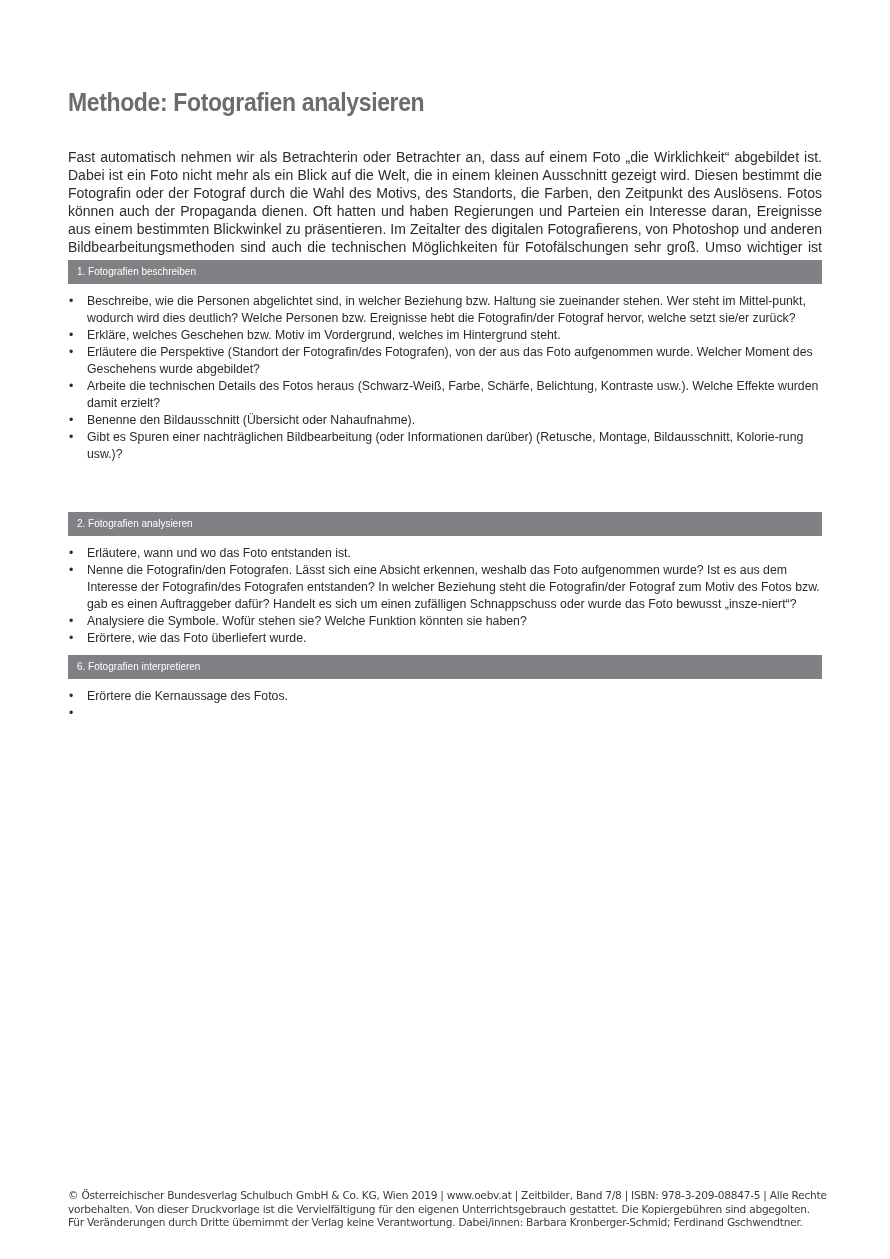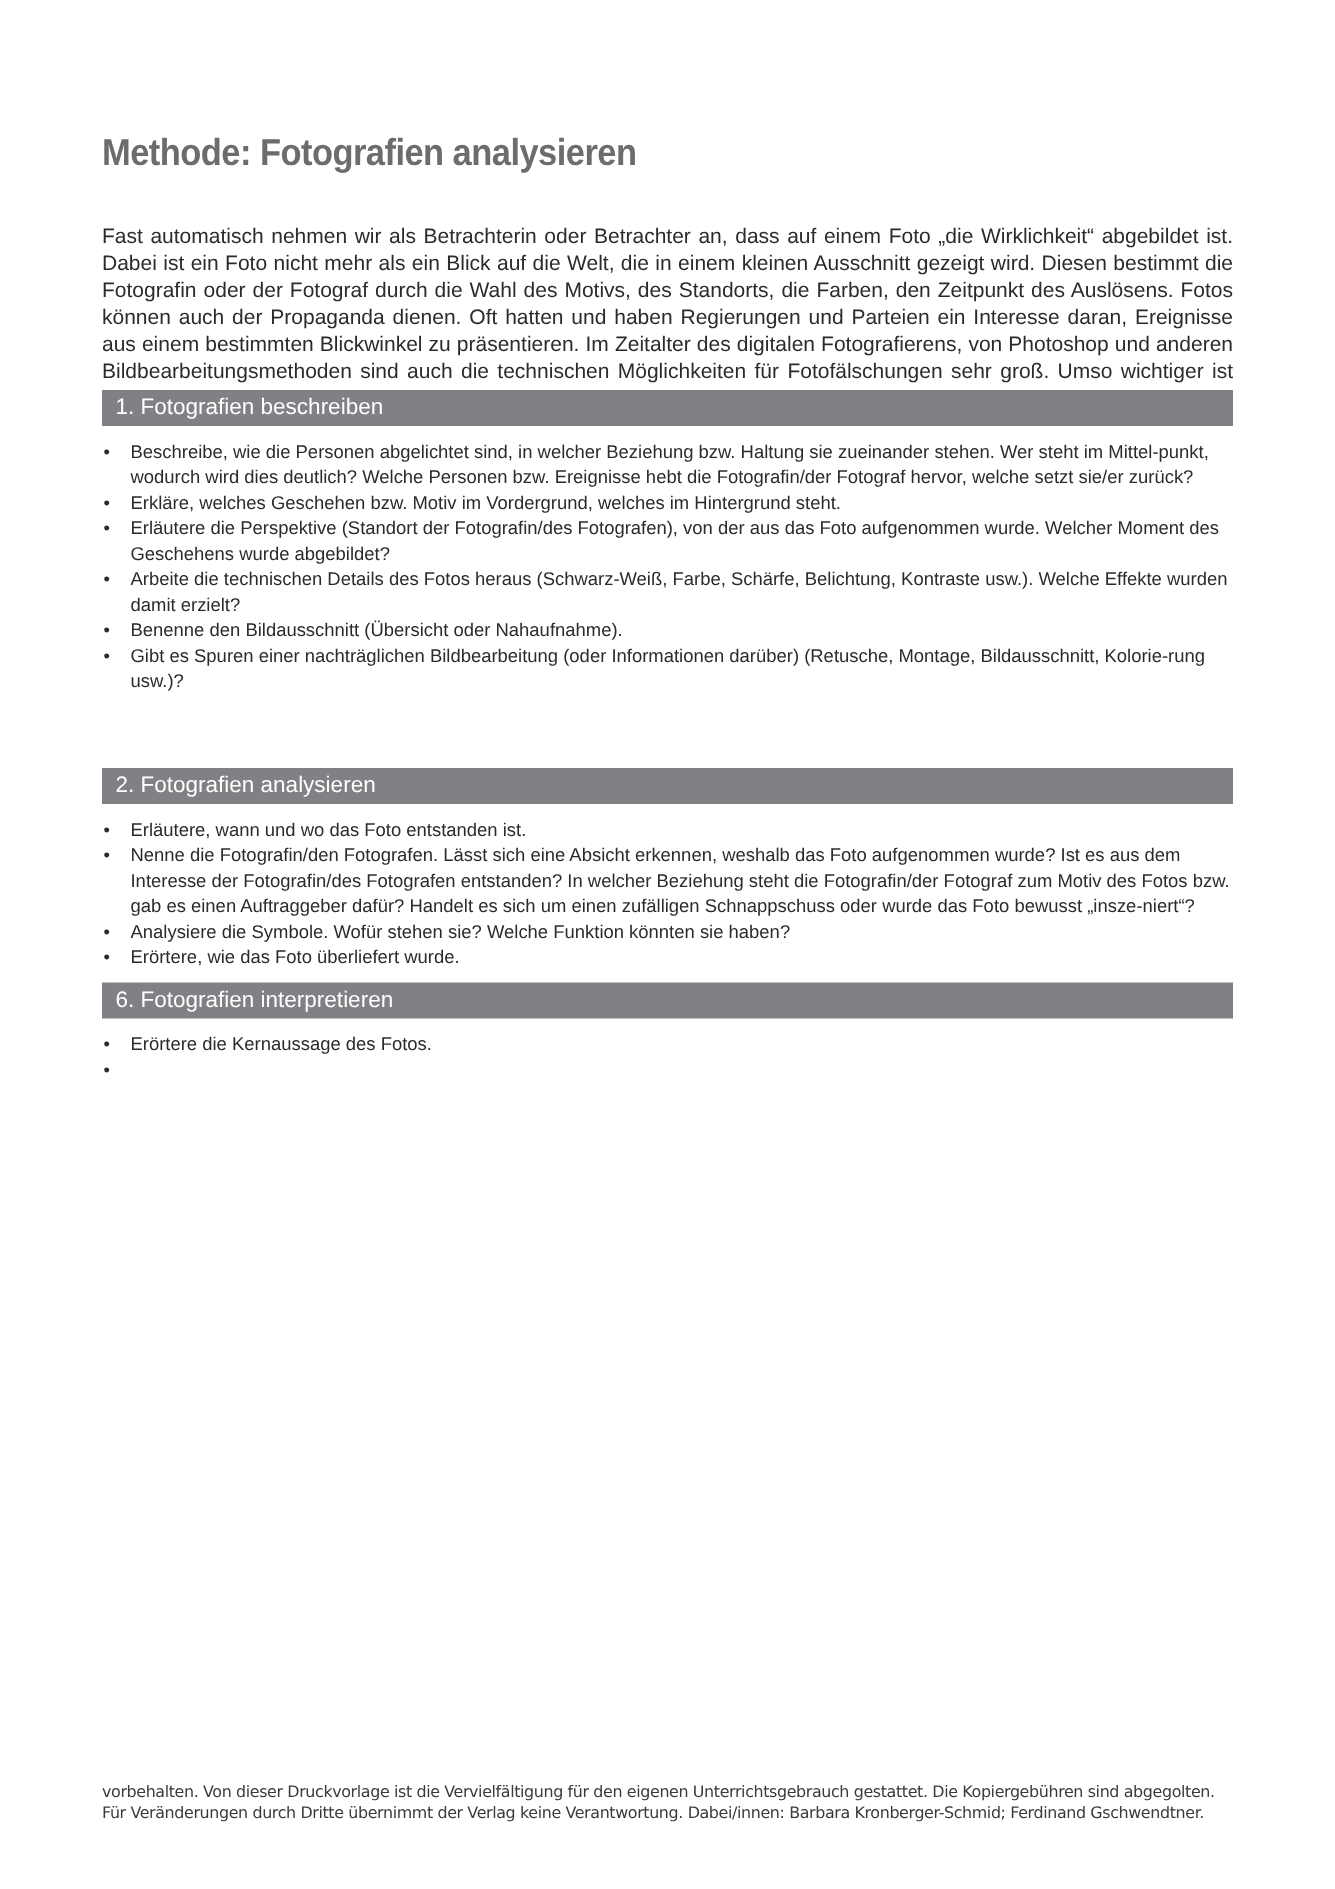--- a/index.html
+++ b/index.html
@@ -1,21 +1,21 @@
 <!DOCTYPE html>
 <html><head>
 <meta charset="utf-8">
 <style>
   html, body { margin: 0; padding: 0; background: #ffffff; }
   body { width: 890px; height: 1259px; position: relative; overflow: hidden; }
   .page { position: absolute; left: 68px; top: 0; width: 754px; color: #2b2b2b; font-family: "Liberation Sans", sans-serif; }
   .title { position: absolute; top: 88px; left: 0; margin: 0; font-family: "Liberation Sans", sans-serif; font-weight: bold; font-size: 25px; color: #6b6c6e; letter-spacing: -0.4px; transform: scaleX(0.92); transform-origin: left; white-space: nowrap; }
   .intro { position: absolute; top: 148px; left: 0; width: 754px; font-size: 14px; line-height: 18.1px; text-align: justify; margin: 0; }
   .section { position: absolute; left: 0; width: 754px; }
-  .sec-head { height: 24px; background: #808184; color: #ffffff; font-size: 15px; line-height: 24px; padding-left: 9px; box-sizing: border-box; margin: 0; font-weight: normal; }
+  .sec-head { height: 24px; background: #808184; color: #ffffff; font-size: 10px; line-height: 24px; padding-left: 9px; box-sizing: border-box; margin: 0; font-weight: normal; }
   ul.bullets { list-style: none; margin: 0; padding: 0; margin-top: 9px; }
   ul.bullets li { position: relative; padding-left: 19px; font-size: 12.3px; line-height: 17px; text-align: left; }
   ul.bullets li .bullet { position: absolute; left: 1px; top: 0; }
   #s1 { top: 260px; }
   #s2 { top: 512px; }
   #s3 { top: 655px; }
   .footer { position: absolute; top: 1189px; left: 0; width: 760px; font-size: 10.6px; line-height: 13.6px; color: #3a3a3a; font-family: "DejaVu Sans", sans-serif; letter-spacing: -0.25px; }
   .footer div { white-space: nowrap; }
 </style>
 </head>
@@ -49,16 +49,17 @@
 
   <div class="section" id="s3">
     <h2 class="sec-head">6. Fotografien interpretieren</h2>
     <ul class="bullets">
       <li><span class="bullet">•</span><span>Erörtere die Kernaussage des Fotos.</span></li>
       <li><span class="bullet">•</span></li>
     </ul>
   </div>
 
   <div class="footer">
+    <div>© Österreichischer Bundesverlag Schulbuch GmbH &amp; Co. KG, Wien 2019 | www.oebv.at | Zeitbilder, Band 7/8 | ISBN: 978-3-209-08847-5 | Alle Rechte</div>
     <div>vorbehalten. Von dieser Druckvorlage ist die Vervielfältigung für den eigenen Unterrichtsgebrauch gestattet. Die Kopiergebühren sind abgegolten.</div>
     <div>Für Veränderungen durch Dritte übernimmt der Verlag keine Verantwortung. Dabei/innen: Barbara Kronberger-Schmid; Ferdinand Gschwendtner.</div>
   </div>
 </div>
 
 </body></html>

